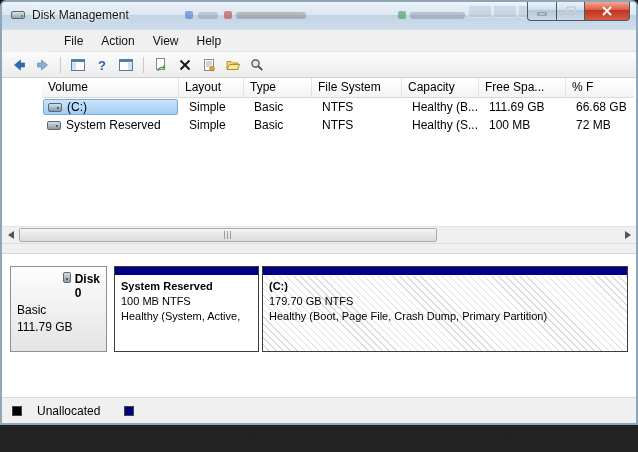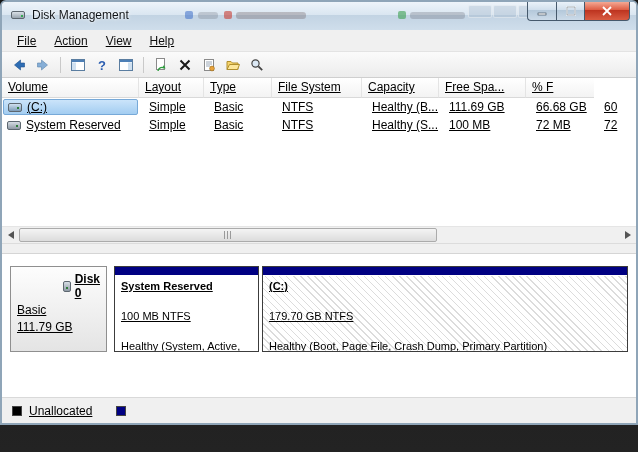--- a/index.html
+++ b/index.html
@@ -4,21 +4,21 @@
 <style>
   * { margin:0; padding:0; box-sizing:border-box; }
   html,body { width:638px; height:452px; }
   body { font-family:"Liberation Sans", sans-serif; font-size:12px; color:#000; background:#101010; overflow:hidden; }
 
   .desktop { position:relative; width:638px; height:452px; background:linear-gradient(180deg,#151515,#232323); }
 
   .window { position:absolute; top:0; left:0; width:638px; height:425px;
             border:2px solid #8fa5b8; border-radius:6px 6px 0 0;
             background:#f0f0f0; box-shadow:inset 0 0 0 1px rgba(255,255,255,.55);
-            display:flex; flex-direction:column; overflow:hidden;text-decoration:underline; }
+            display:flex; flex-direction:column; overflow:hidden; }
 
   
   .titlebar { position:relative; height:28px; flex:0 0 28px;
               background:linear-gradient(180deg,#eef4fa 0%,#dae6f1 45%,#c2d3e3 46%,#cfdeeb 100%); }
   .title-left { position:absolute; left:8px; top:5px; display:flex; align-items:center; gap:6px; }
   .app-icon { width:16px; height:16px; position:relative; }
   .app-icon .drive { position:absolute; left:1px; top:4px; width:14px; height:8px; border:1px solid #5d6770; border-radius:2px;
                      background:linear-gradient(180deg,#d9e0e7,#98a4af); }
   .app-icon .led { position:absolute; right:3px; top:8px; width:2px; height:2px; background:#34a853; }
   .window-title { font-size:12px; color:#101418; text-shadow:0 0 4px rgba(255,255,255,.9), 0 0 2px #fff; white-space:nowrap; }
@@ -32,32 +32,32 @@
   .window-controls { position:absolute; top:0; right:6px; display:flex; }
   .wbtn { width:29px; height:19px; border:1px solid #46596c; border-top:none; display:flex; align-items:center; justify-content:center;
           background:linear-gradient(180deg,#eaf2f9,#cfdeec 45%,#b4c8da 46%,#ccdbe9); }
   .wbtn.min { border-radius:0 0 0 4px; border-right:none; }
   .wbtn.max { border-radius:0; }
   .wbtn.close { width:45px; border-left:none; border-radius:0 0 4px 0;
                 background:linear-gradient(180deg,#f4a893,#dd5a41 45%,#bd3420 46%,#d95b41); }
   .wbtn svg { display:block; }
 
   
-  .menubar { height:22px; flex:0 0 22px; background:#f0f0f0; display:flex; align-items:center; padding-left:6px; border-bottom:1px solid #e3e3e3; }
+  .menubar { height:22px; flex:0 0 22px; background:#f0f0f0; display:flex; align-items:center; padding-left:6px; border-bottom:1px solid #e3e3e3;margin-left:47px; }
   .menu-item { padding:3px 9px; color:#111; }
 
   
   .toolbar { height:26px; flex:0 0 26px; background:linear-gradient(180deg,#fbfbfb,#ececec); border-bottom:1px solid #cfcfcf;
              display:flex; align-items:center; padding-left:6px; gap:2px; }
   .tbtn { width:22px; height:22px; display:flex; align-items:center; justify-content:center; border-radius:2px; }
   .tsep { width:1px; height:16px; background:#c9c9c9; margin:0 4px; }
 
   
   .listview { background:#fff; flex:0 0 148px; display:flex; flex-direction:column; overflow:hidden; }
-  .lv-grid { display:grid; grid-template-columns:137px 65px 68px 90px 77px 87px 68px auto; }
+  .lv-grid { display:grid; grid-template-columns:137px 65px 68px 90px 77px 87px 68px auto;margin-left:40px; }
   .lv-header { height:20px; }
   .hcell { background:linear-gradient(180deg,#ffffff,#f3f3f3); border-bottom:1px solid #d9d9d9; border-right:1px solid #e4e4e4;
            padding:2px 0 0 6px; font-size:12px; color:#000; white-space:nowrap; overflow:hidden; }
   .lv-body { flex:1; background:#fff; }
   .lv-row { height:18px; align-items:center; }
   .cell { padding-left:10px; white-space:nowrap; overflow:hidden; font-size:12px; }
   .vol-cell { display:flex; align-items:center; gap:5px; padding-left:4px; height:16px; margin:1px 1px; border-radius:2px; }
   .vol-cell.selected { background:linear-gradient(180deg,#cbe4fa,#a3cdf1); border:1px solid #77a9d8; }
   .drive-icon { width:14px; height:9px; border:1px solid #5d6770; border-radius:2px; flex:0 0 14px;
                 background:linear-gradient(180deg,#d6dde4,#8f9aa5); position:relative; }
@@ -75,39 +75,39 @@
               background:linear-gradient(180deg,#f4f4f4,#dcdcdc); display:flex; align-items:center; justify-content:center; }
   .grip { width:9px; height:8px; background:repeating-linear-gradient(90deg,#9a9a9a 0 1px, transparent 1px 3px); }
 
   .splitter { height:10px; flex:0 0 10px; background:#f0f0f0; border-top:1px solid #dcdcdc; }
 
   
   .diskpane { flex:0 0 144px; background:#fff; border-top:1px solid #d5d5d5; padding:12px 8px 0 8px; }
   .disk-row { display:flex; align-items:stretch; height:86px; }
   .disk-header { width:97px; flex:0 0 97px; border:1px solid #8f8f8f; background:linear-gradient(180deg,#fdfdfd,#e4e4e4);
                  padding:5px 6px; margin-right:7px; }
-  .disk-title { display:flex; align-items:center; gap:4px; font-weight:bold; font-size:12px;margin-left:46px; }
+  .disk-title { display:flex; align-items:flex-start; gap:4px; font-weight:bold; font-size:12px;margin-left:46px; }
   .disk-mini-icon { width:16px; height:11px; border:1px solid #5d6770; border-radius:2px;
                     background:linear-gradient(180deg,#d6dde4,#8f9aa5); position:relative; }
   .disk-mini-icon::after { content:""; position:absolute; right:2px; bottom:2px; width:2px; height:2px; background:#2f7d3a; }
   .disk-line { font-size:12px; margin-top:3px; white-space:nowrap; }
 
   .partitions { display:flex; flex:1; gap:3px; }
   .partition { border:1px solid #3c3c3c; background:#fff; display:flex; flex-direction:column; overflow:hidden; }
   .part-sr { width:145px; flex:0 0 145px; }
   .part-c { flex:1; }
   .part-bar { height:9px; flex:0 0 9px; background:#000082; border-bottom:1px solid #fff; }
   .part-body { flex:1; padding:4px 6px; overflow:hidden; }
   .partition.hatched .part-body { background:repeating-linear-gradient(45deg,#ffffff 0 4px,#dcdcdc 4px 5px); }
   .part-name { font-weight:bold; font-size:11px; white-space:nowrap; }
-  .part-line { font-size:11px; margin-top:18px; white-space:nowrap; }
+  .part-line { font-size:11px; margin-top:3px; white-space:nowrap; }
 
   
   .legend { flex:0 0 26px; background:#f0f0f0; border-top:1px solid #d9d9d9; display:flex; align-items:center; padding-left:10px; gap:24px; margin-top:auto; }
-  .legend-item { display:flex; align-items:center; gap:7px; }
+  .legend-item { display:flex; align-items:center; gap:15px; }
   .swatch { width:10px; height:10px; border:1px solid #444; }
   .swatch-unallocated { background:#000000; }
   .swatch-primary { background:#000082; }
 </style>
 </head>
 <body>
 
 <div class="desktop">
   <div class="window">
 

